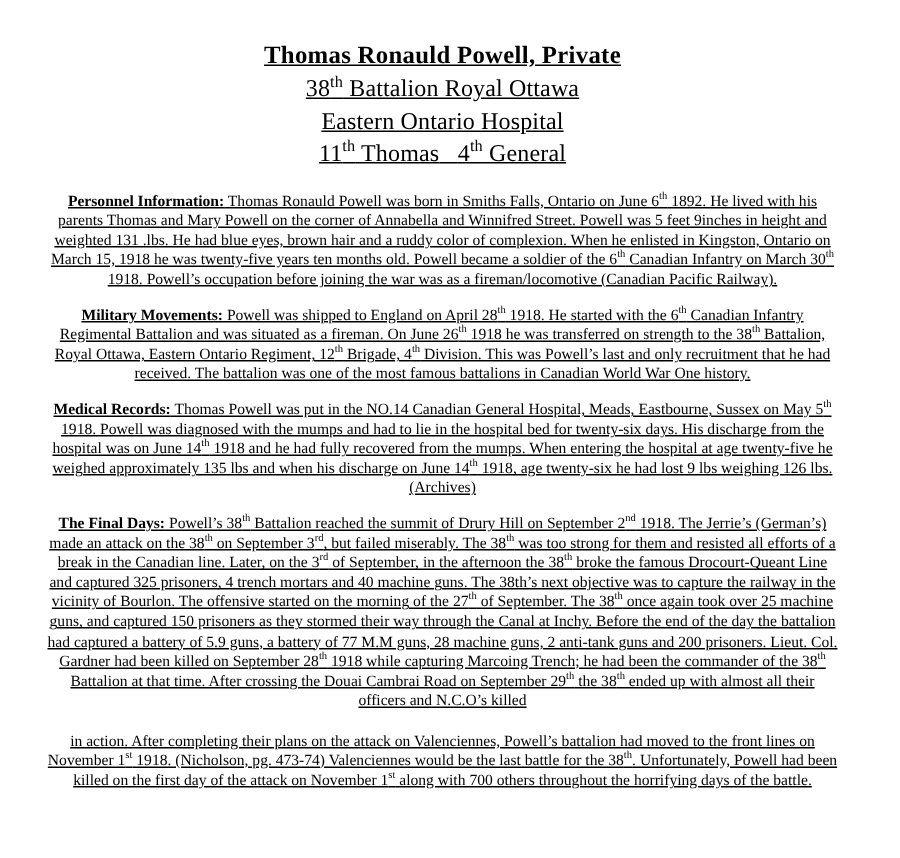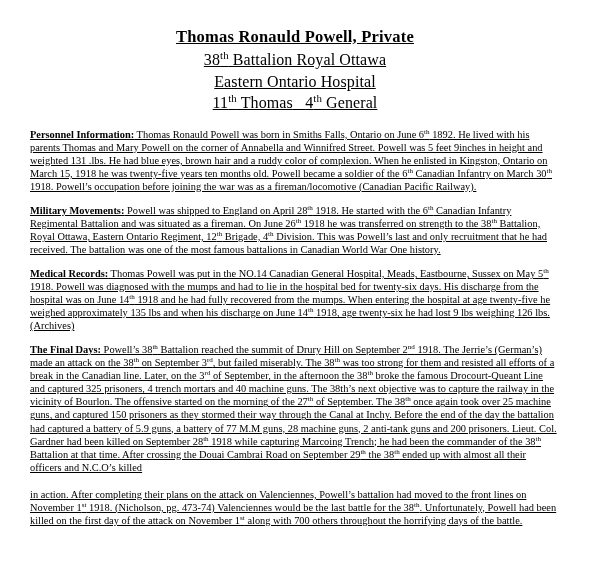--- a/index.html
+++ b/index.html
@@ -39,21 +39,21 @@
     font-size: 16px;
     font-weight: normal;
     line-height: 1.34;
     margin: 0;
     letter-spacing: 0.1px;
   }
   
   .body-text {
     font-size: 10.4px;
     line-height: 1.255;
-    text-align: left;
+    text-align: center;
   }
   .section {
     margin: 0 0 11px 0;
   }
   .section:last-child {
     margin-bottom: 0;
   }
   .section-label {
     font-weight: bold;
   }

